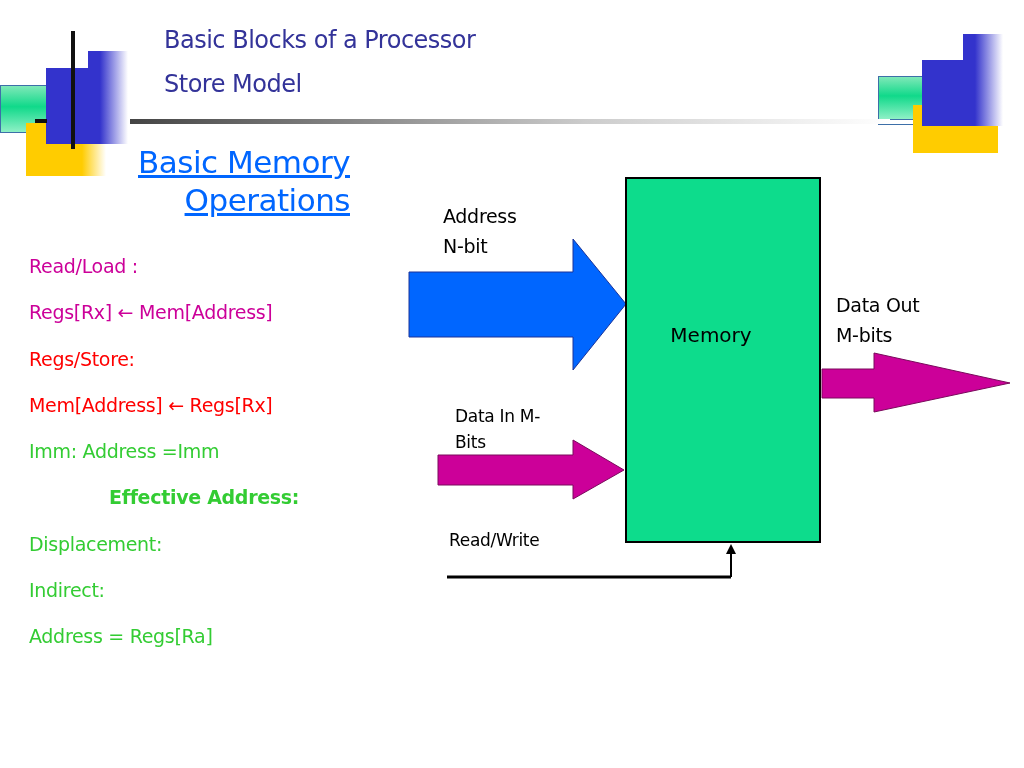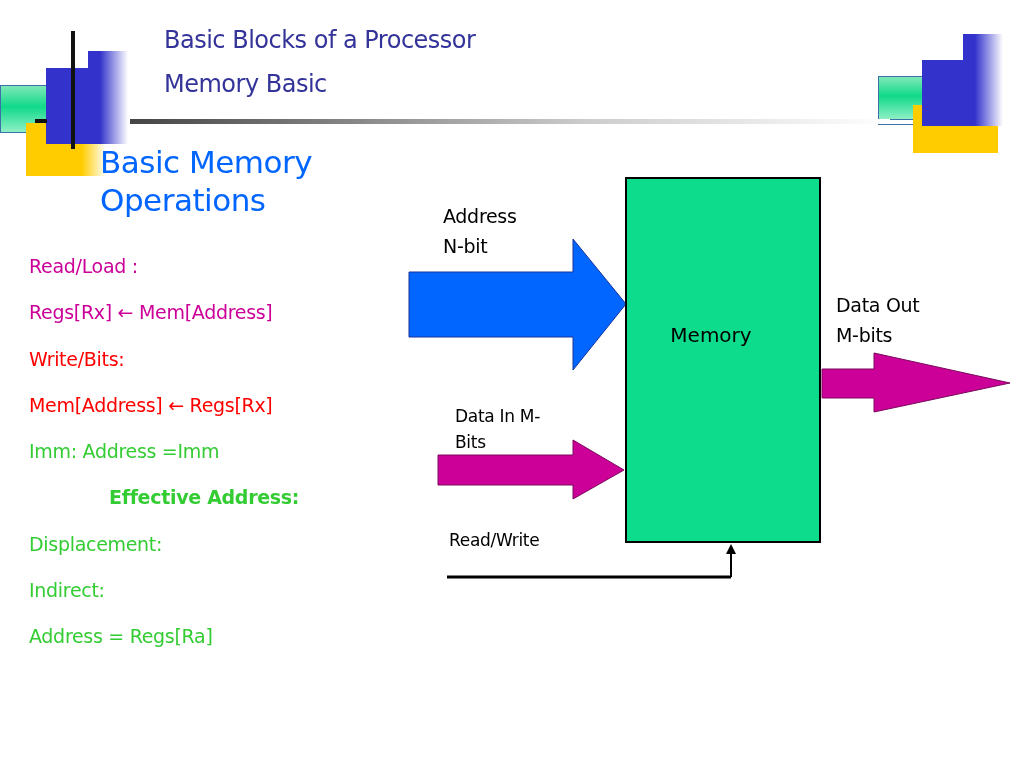--- a/index.html
+++ b/index.html
@@ -6,21 +6,21 @@
   body { width: 1024px; height: 768px; background: #ffffff; position: relative; overflow: hidden; font-family: "DejaVu Sans", sans-serif; }
   .abs { position: absolute; }
   
   .deco-green { background: linear-gradient(to bottom, #7fe8b8 0%, #10d98a 45%, #8ff0c6 100%); border: 1px solid #3d6fa8; }
   .deco-blue { background: #3333cc; }
   .deco-blue-fade { background: linear-gradient(to right, #3333cc 0%, #3333cc 30%, #ffffff 100%); }
   .deco-yellow { background: #ffcc00; }
   .deco-yellow-fade { background: linear-gradient(to right, #ffcc00 0%, #ffcc00 70%, #ffffff 100%); }
   .title { color: #333399; font-size: 24px; line-height: 44px; left: 164px; top: 18px; font-family: "DejaVu Sans", sans-serif; letter-spacing: -0.5px; }
   .title-rule { left: 130px; top: 119px; width: 760px; height: 5px; background: linear-gradient(to right, #444 0%, #888 30%, #ccc 60%, #ffffff 100%); }
-  .subtitle { color: #0066ff; font-size: 31px; line-height: 38px; left: 100px; top: 143px; width: 250px; text-align: left; letter-spacing: -0.5px; }
+  .subtitle { color: #0066ff; font-size: 31px; line-height: 38px; left: 100px; top: 143px; width: 250px; text-align: right; letter-spacing: -0.5px; text-decoration: underline; }
   .bullets { left: 29px; top: 251px; width: 330px; }
   .bl { font-size: 19px; height: 46.3px; line-height: 30px; white-space: nowrap; letter-spacing: -0.3px; }
   .c-magenta { color: #cc0099; }
   .c-red { color: #ff0000; }
   .c-green { color: #33cc33; }
   .bold { font-weight: bold; }
   .indent { padding-left: 80px; }
   .dlabel { color: #000; font-size: 19px; line-height: 30px; white-space: nowrap; letter-spacing: -0.3px; }
   .dlabel-sm { color: #000; font-size: 17px; line-height: 26px; white-space: nowrap; letter-spacing: -0.3px; }
   .memory-box { left: 625px; top: 177px; width: 196px; height: 366px; background: #0ddc8c; border: 2px solid #000; box-sizing: border-box; }
@@ -38,33 +38,33 @@
 <div class="abs" style="left:35px; top:119px; width:12px; height:4px; background:#111;"></div>
 
 <div class="abs deco-green" style="left:878px; top:76px; width:44px; height:42px;"></div>
 <div class="abs" style="left:878px; top:124px; width:36px; height:1px; background:#3d6fa8;"></div>
 <div class="abs deco-yellow" style="left:913px; top:105px; width:85px; height:48px;"></div>
 <div class="abs deco-blue" style="left:922px; top:60px; width:42px; height:66px;"></div>
 <div class="abs deco-blue-fade" style="left:963px; top:34px; width:40px; height:92px;"></div>
 
 <div class="abs title">
   <div>Basic Blocks of a Processor</div>
-  <div>Memory Basic</div>
+  <div>Store Model</div>
 </div>
 <div class="abs title-rule"></div>
 
 <div class="abs subtitle">
   <div>Basic Memory</div>
   <div>Operations</div>
 </div>
 
 <div class="abs bullets">
   <div class="bl c-magenta">Read/Load :</div>
   <div class="bl c-magenta">Regs[Rx] ← Mem[Address]</div>
-  <div class="bl c-red">Write/Bits:</div>
+  <div class="bl c-red">Regs/Store:</div>
   <div class="bl c-red">Mem[Address] ← Regs[Rx]</div>
   <div class="bl c-green">Imm: Address =Imm</div>
   <div class="bl c-green bold indent">Effective Address:</div>
   <div class="bl c-green">Displacement:</div>
   <div class="bl c-green">Indirect:</div>
   <div class="bl c-green">Address = Regs[Ra]</div>
 </div>
 
 <svg class="diag" width="1024" height="768">
   <polygon points="409,272 573,272 573,239 626,304 573,370 573,337 409,337" fill="#0066ff" stroke="#1a3399" stroke-width="1"></polygon>

